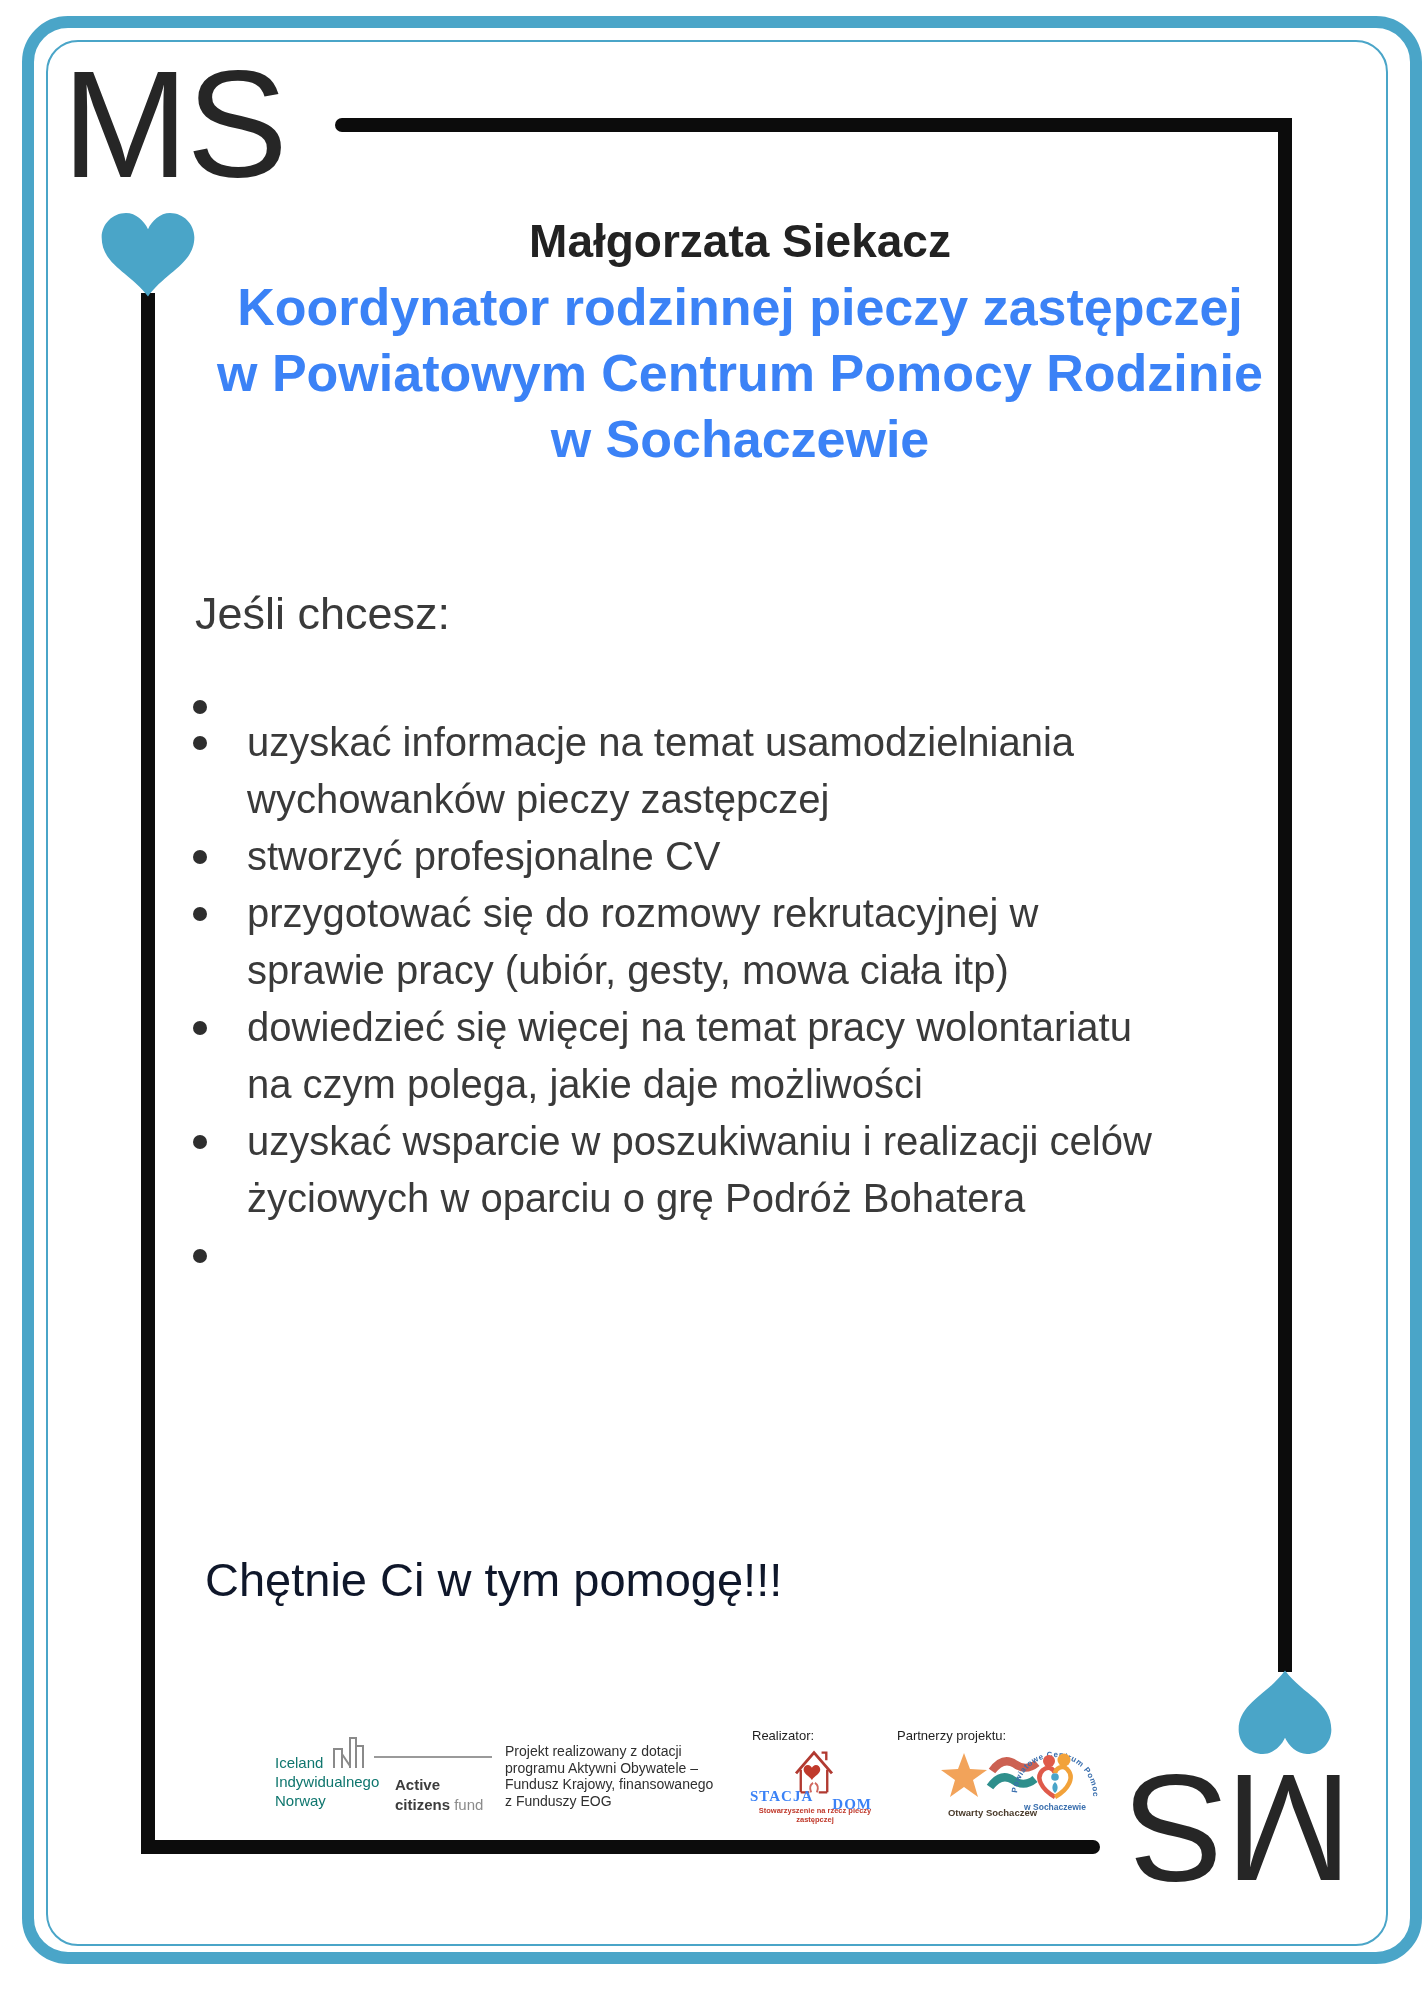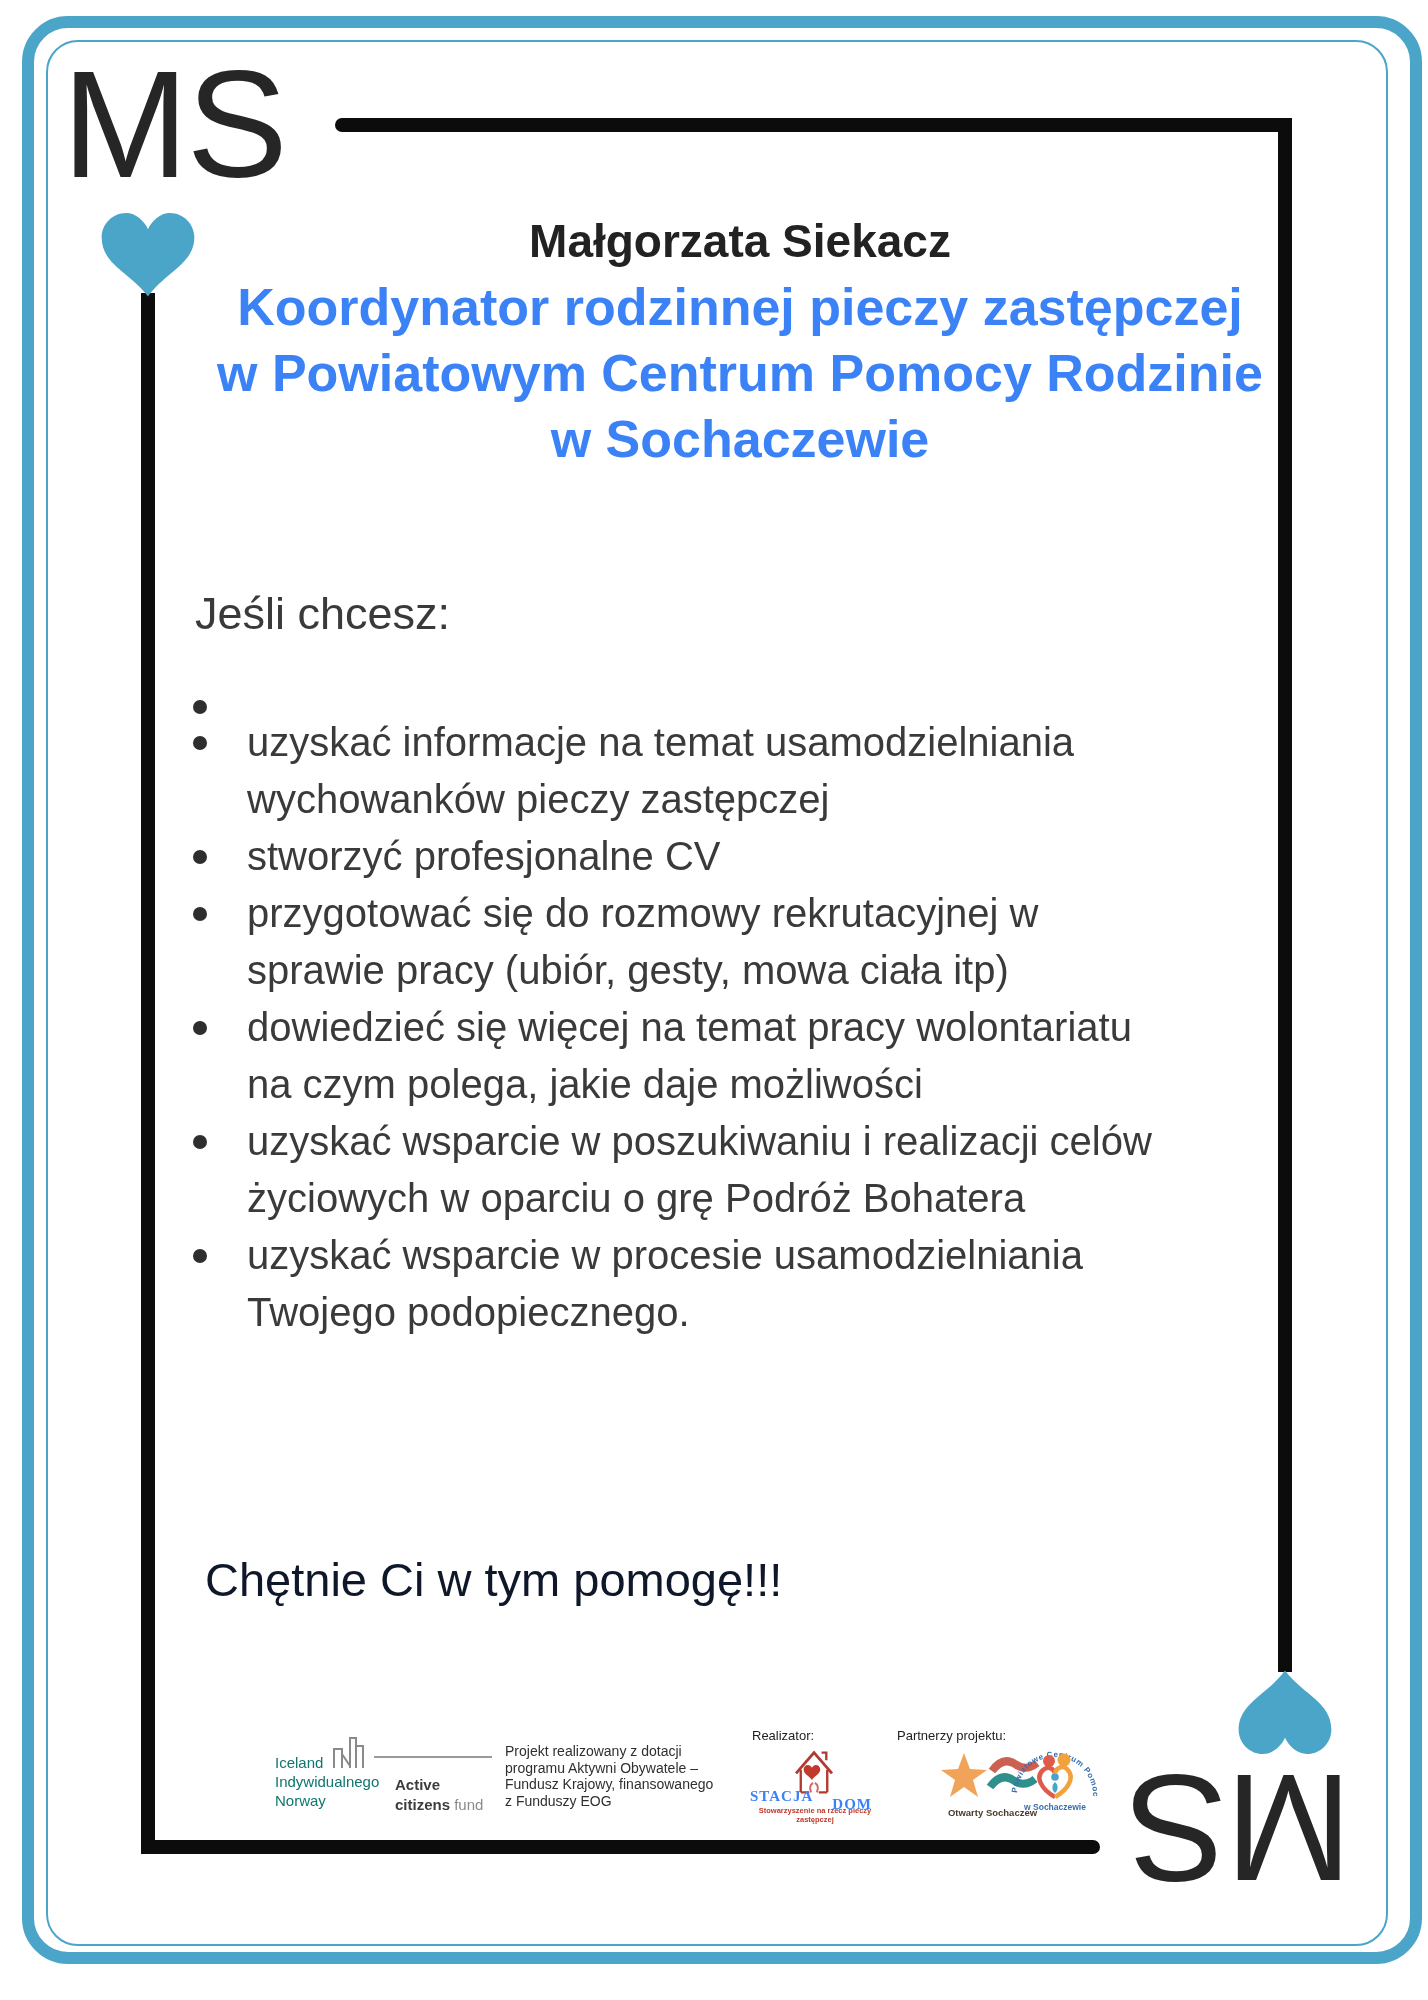--- a/index.html
+++ b/index.html
@@ -126,22 +126,20 @@
       <span class="bullet-text">dowiedzieć się więcej na temat pracy wolontariatu
 na czym polega, jakie daje możliwości</span>
     </li>
   <li>
       <span class="bullet-dot"></span>
       <span class="bullet-text">uzyskać wsparcie w poszukiwaniu i realizacji celów
 życiowych w oparciu o grę Podróż Bohatera</span>
     </li>
   <li>
       <span class="bullet-dot"></span>
-      <span class="bullet-text">uzyskać wsparcie w procesie usamodzielniania
-Twojego podopiecznego.</span>
     </li>
 </ul>
 
 <div class="closing-text">Chętnie Ci w tym pomogę!!!</div>
 
 <div class="eea-logo">
   <div class="eea-countries">
     <div>Iceland</div>
     <div>Indywidualnego</div>
     <div>Norway</div>

